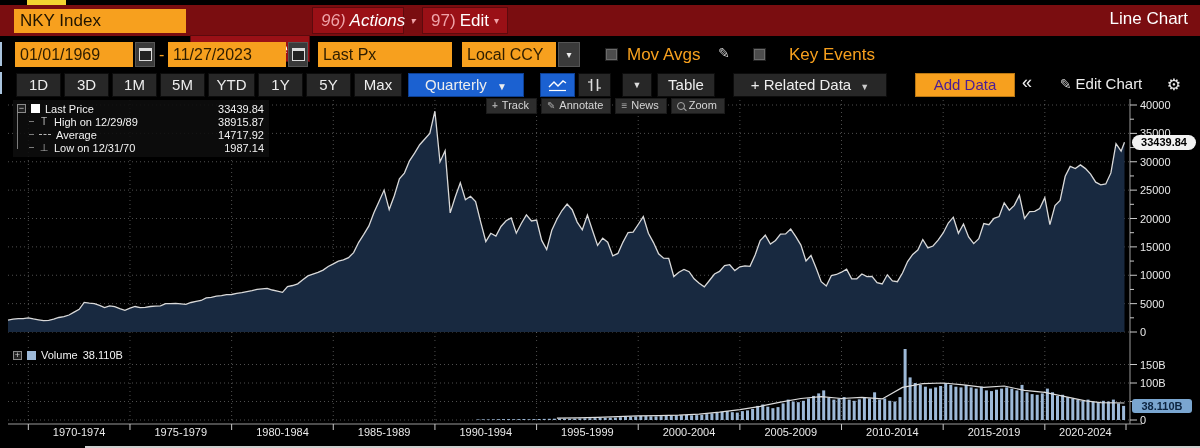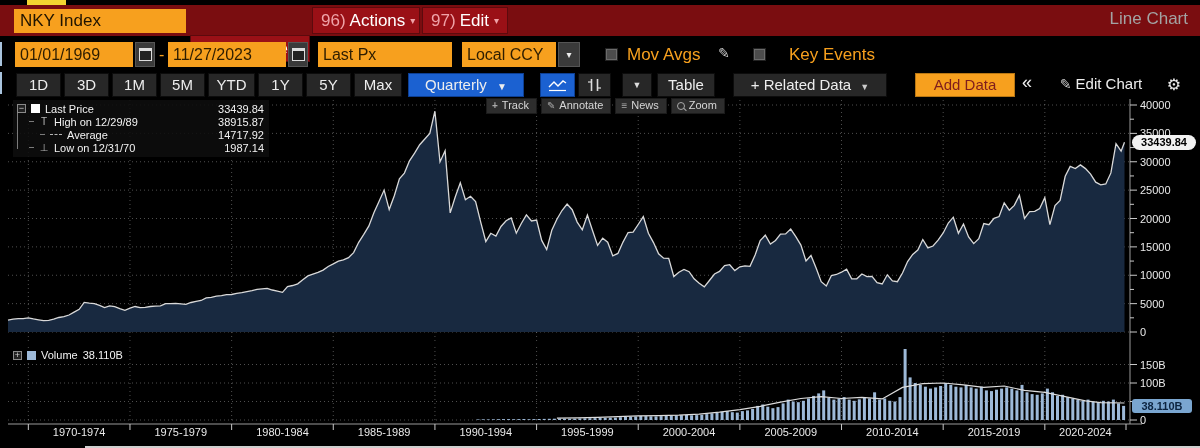--- a/index.html
+++ b/index.html
@@ -8,38 +8,38 @@
   .abs{position:absolute;}
   
   #titlebar{left:0;top:5px;width:1200px;height:31px;background:#7a0d10;}
   #yellow-tab{left:27px;top:0;width:39px;height:5px;background:#f3d431;}
   .sec-field{left:14px;top:4px;width:172px;height:24px;background:#f7a01e;color:#201400;
              font-size:17px;line-height:24px;padding-left:6px;box-sizing:border-box;}
   .menu-btn{top:2px;height:27px;background:#9a1016;border:1px solid #5c0a0d;box-sizing:border-box;
             color:#fff;font-size:17px;line-height:25px;text-align:center;white-space:nowrap;padding:0 8px;}
   .menu-num{color:#efa3a8;margin-right:4px;}
   .menu-caret{color:#efa3a8;font-size:10px;margin-left:5px;vertical-align:2px;}
-  #mode-label{right:12px;top:4px;color:#a3a3a3;font-size:17px;}
+  #mode-label{right:12px;top:4px;color:#ffffff;font-size:17px;}
   
   .orange-field{top:42px;height:25px;background:#f7a01e;color:#2e1d00;font-size:16px;
                 line-height:25px;padding-left:5px;box-sizing:border-box;}
   .mini-btn{top:42px;height:25px;background:#3a3a3a;border:1px solid #555;box-sizing:border-box;
             display:flex;align-items:center;justify-content:center;}
   .cal-glyph{width:11px;height:9px;border:1px solid #ddd;border-top:3px solid #ddd;background:#222;}
   .dash{top:42px;color:#f7a01e;font-size:16px;line-height:25px;}
   .cb{top:48px;width:13px;height:13px;background:#4c4c4c;border:1px solid #222;
       box-shadow:inset 0 0 0 1px #6b6b6b;box-sizing:border-box;}
   .orange-lbl{top:42px;color:#f7a01e;font-size:17px;line-height:25px;white-space:nowrap;}
   .pencil{color:#cfcfcf;font-size:14px;}
   .caret-white{color:#eee;font-size:10px;}
   
   .tb-btn{top:73px;height:24px;background:#272727;border:1px solid #0c0c0c;box-sizing:border-box;
           color:#ededed;font-size:15px;line-height:22px;text-align:center;white-space:nowrap;}
   .tb-blue{background:#1b61d1;border-color:#0d3f93;}
-  .tb-orange{background:#f7a01e;border-color:#b97713;color:#7f1d1d;}
+  .tb-orange{background:#f7a01e;border-color:#b97713;color:#4c1d95;}
   .icon-btn{display:flex;align-items:center;justify-content:center;}
   .gear{font-size:16px;color:#e8e8e8;}
   
   #chart-svg{left:0;top:97px;}
   .grid{stroke:#cfcfcf;stroke-opacity:.38;stroke-dasharray:1 3;}
   text.axlbl{fill:#e9e9e9;font-family:"Liberation Sans",sans-serif;font-size:11px;}
   
   #legend{left:13px;top:100px;width:256px;background:rgba(14,14,14,.88);padding:2px 5px 3px 4px;box-sizing:border-box;}
   .lg-row{display:flex;align-items:center;height:13px;gap:5px;color:#f2f2f2;font-size:11px;}
   .lg-label{flex:1;white-space:nowrap;}
@@ -76,21 +76,21 @@
 <div class="abs edge" style="top:8px;height:26px;"></div>
 <div class="abs edge" style="top:42px;height:24px;"></div>
 <div class="abs edge" style="top:72px;height:22px;"></div>
 <div class="abs" id="yellow-tab"></div>
 
 <div class="abs" id="titlebar">
   <div class="abs sec-field">NKY Index</div>
   <div class="abs menu-btn" style="left:190px;width:120px;margin-top:28px;">
     <span class="menu-num">94)</span><span>Discover</span><span class="menu-caret">▾</span>
   </div>
-  <div class="abs menu-btn" style="left:312px;width:108px;">
+  <div class="abs menu-btn" style="left:312px;width:92px;font-style:italic;">
     <span class="menu-num">96)</span><span>Actions</span><span class="menu-caret">▾</span>
   </div>
   <div class="abs menu-btn" style="left:422px;width:86px;">
     <span class="menu-num">97)</span><span>Edit</span><span class="menu-caret">▾</span>
   </div>
   <div class="abs" id="mode-label">Line Chart</div>
 </div>
 
 <div class="abs orange-field" style="left:15px;width:118px;">01/01/1969</div>
 <div class="abs mini-btn" style="left:135px;width:20px;">
@@ -389,21 +389,21 @@
     <span class="sq-white"></span>
     <span class="lg-label">Last Price</span>
     <span class="lg-val">33439.84</span>
   </div>
   <div class="lg-row" style="padding-left:12px;">
     <span class="tree-h"></span>
     <span class="mk">T</span>
     <span class="lg-label">High on 12/29/89</span>
     <span class="lg-val">38915.87</span>
   </div>
-  <div class="lg-row" style="padding-left:12px;margin-left:11px;">
+  <div class="lg-row" style="padding-left:12px;">
     <span class="tree-h"></span>
     <span class="avg-dash"></span>
     <span class="lg-label">Average</span>
     <span class="lg-val">14717.92</span>
   </div>
   <div class="lg-row" style="padding-left:12px;">
     <span class="tree-h"></span>
     <span class="mk">⊥</span>
     <span class="lg-label">Low on 12/31/70</span>
     <span class="lg-val">1987.14</span>

